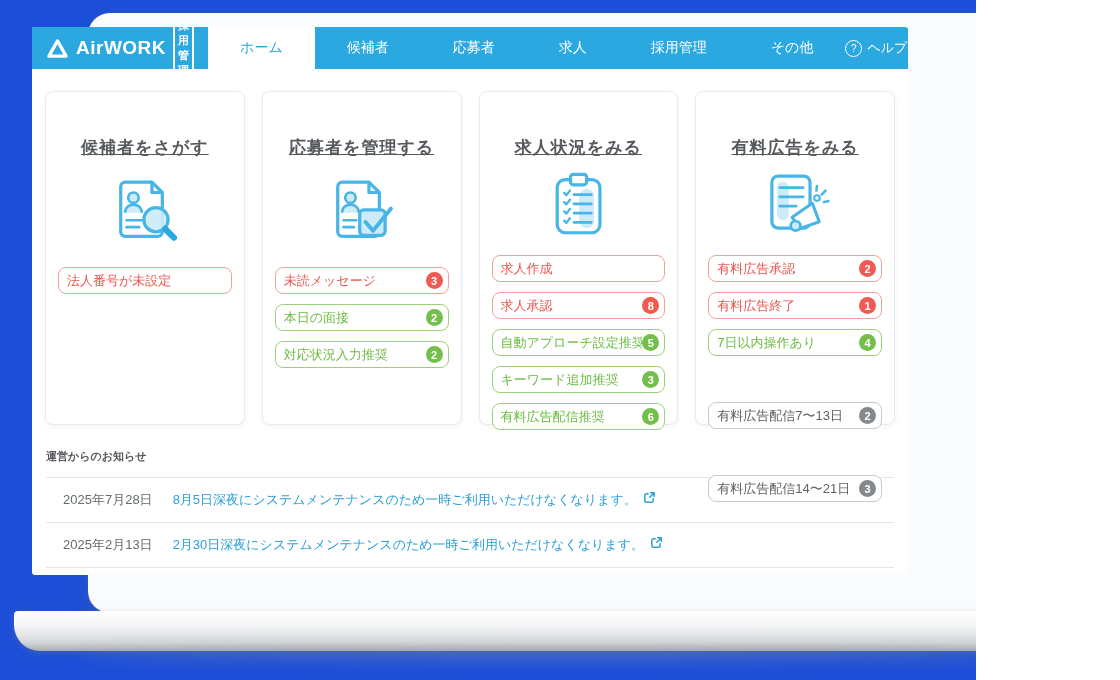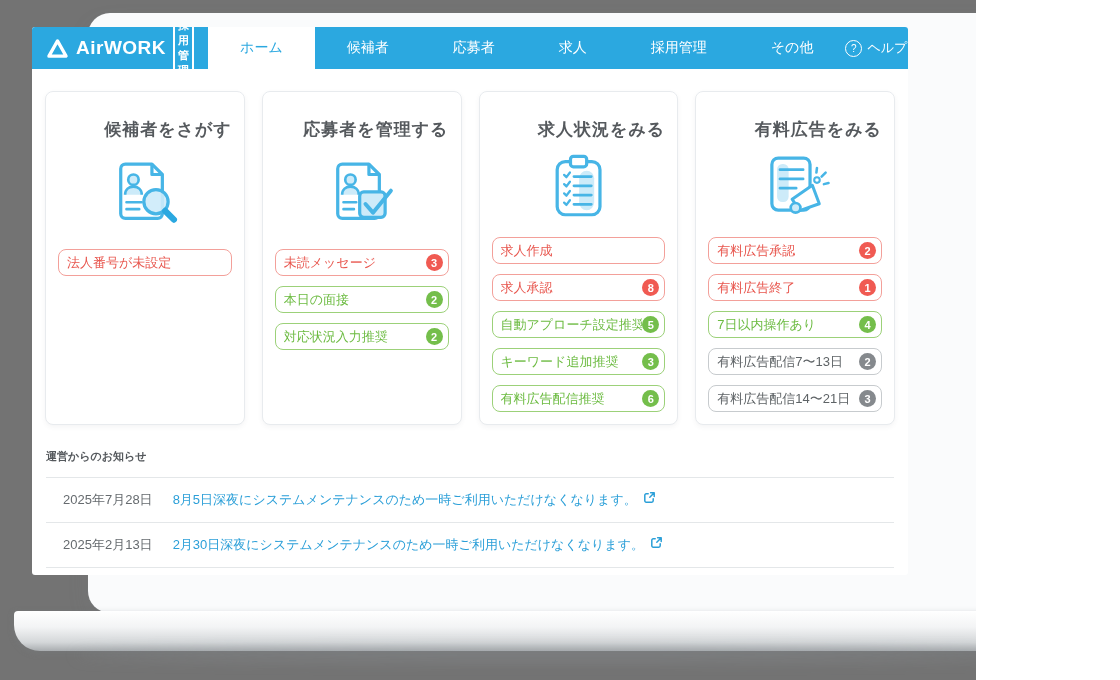--- a/index.html
+++ b/index.html
@@ -1,16 +1,16 @@
 <!DOCTYPE html>
 <html style="--accent-blue: #2BA8E0; --alert-red: #E8564E; --success-green: #6CBB41; --neutral-gray: #85898D; --link-blue: #2B9FD8;"><head>
 <meta charset="utf-8">
 <style>
   html,body{margin:0;padding:0;background:#fff;}
-  .page{position:relative;width:976px;height:680px;background:#737373;overflow:hidden;
+  .page{position:relative;width:976px;height:680px;background:#1d4ed8;overflow:hidden;
         font-family:"Liberation Sans","DejaVu Sans",sans-serif;}
 
   
   .screen-frame{position:absolute;left:88px;top:13px;width:944px;height:600px;
     background:#fafbfc;border-radius:22px;
     box-shadow:0 0 2px rgba(130,135,140,.45),0 10px 24px -8px rgba(120,125,130,.35);}
   .base-deck{position:absolute;left:14px;top:611px;width:1092px;height:40px;
     background:linear-gradient(180deg,#ffffff 0%,#f3f4f5 40%,#d4d7d9 78%,#a9adb0 100%);
     border-radius:4px 4px 26px 26px;
     box-shadow:0 2px 6px rgba(120,125,130,.35);}
@@ -36,34 +36,34 @@
   .help,.account{display:flex;align-items:center;gap:5px;cursor:pointer;white-space:nowrap;}
   .qmark{width:15px;height:15px;border:1px solid #fff;border-radius:50%;font-size:10px;
     display:flex;align-items:center;justify-content:center;flex:none;}
   .chev{margin-left:3px;display:flex;align-items:center;}
 
   
   .cards{display:flex;gap:17px;margin:22px 13px 0;height:334px;}
   .card{flex:1;border:1px solid #E8EBEE;border-radius:8px;background:#fff;
     box-shadow:0 2px 5px rgba(60,70,80,.06);padding:16px 12px;display:flex;flex-direction:column;
     box-sizing:border-box;min-width:0;}
-  .card-title{text-align:right;font-size:17px;font-weight:bold;color:#55595D;margin-top:10px;letter-spacing:1px;}
+  .card-title{text-align:center;font-size:17px;font-weight:bold;color:#55595D;margin-top:28px;letter-spacing:1px;text-decoration:underline;}
   .card-icon{height:86px;display:flex;align-items:center;justify-content:center;margin:9px 0 13px;}
   .card-buttons{display:flex;flex-direction:column;gap:10px;}
   .sbtn{display:flex;align-items:center;justify-content:space-between;height:27px;flex:none;
     border:1px solid;border-radius:8px;background:#fff;padding:0 5px 0 8px;font-size:13px;
     cursor:pointer;white-space:nowrap;box-sizing:border-box;}
   .sbtn .lbl{overflow:hidden;}
   .badge{min-width:17px;height:17px;border-radius:9px;color:#fff;font-size:11px;font-weight:bold;
     display:flex;align-items:center;justify-content:center;padding:0 2px;box-sizing:border-box;flex:none;}
   .sbtn.red{color:var(--alert-red);border-color:#F3A09A;}
   .sbtn.red .badge{background:#F05A52;}
   .sbtn.green{color:var(--success-green);border-color:#9CD179;}
   .sbtn.green .badge{background:#74BE4B;}
-  .sbtn.gray{color:#5E6366;border-color:#C7CBCE;}
+  .sbtn.gray{color:#5E6366;border-color:#C7CBCE;margin-top:36px;}
   .sbtn.gray .badge{background:#85898D;}
 
   
   .news{margin:24px 14px 0;}
   .news-title{font-size:11px;font-weight:bold;color:#55595D;}
   .news-list{margin-top:13px;border-top:1px solid #E4E7E9;}
   .news-row{display:flex;align-items:center;gap:20px;padding:13px 0 13px 17px;
     border-bottom:1px solid #E4E7E9;font-size:13px;}
   .news-date{color:#666B6F;flex:none;}
   .news-link{color:var(--link-blue);display:flex;align-items:flex-start;gap:6px;cursor:pointer;}

